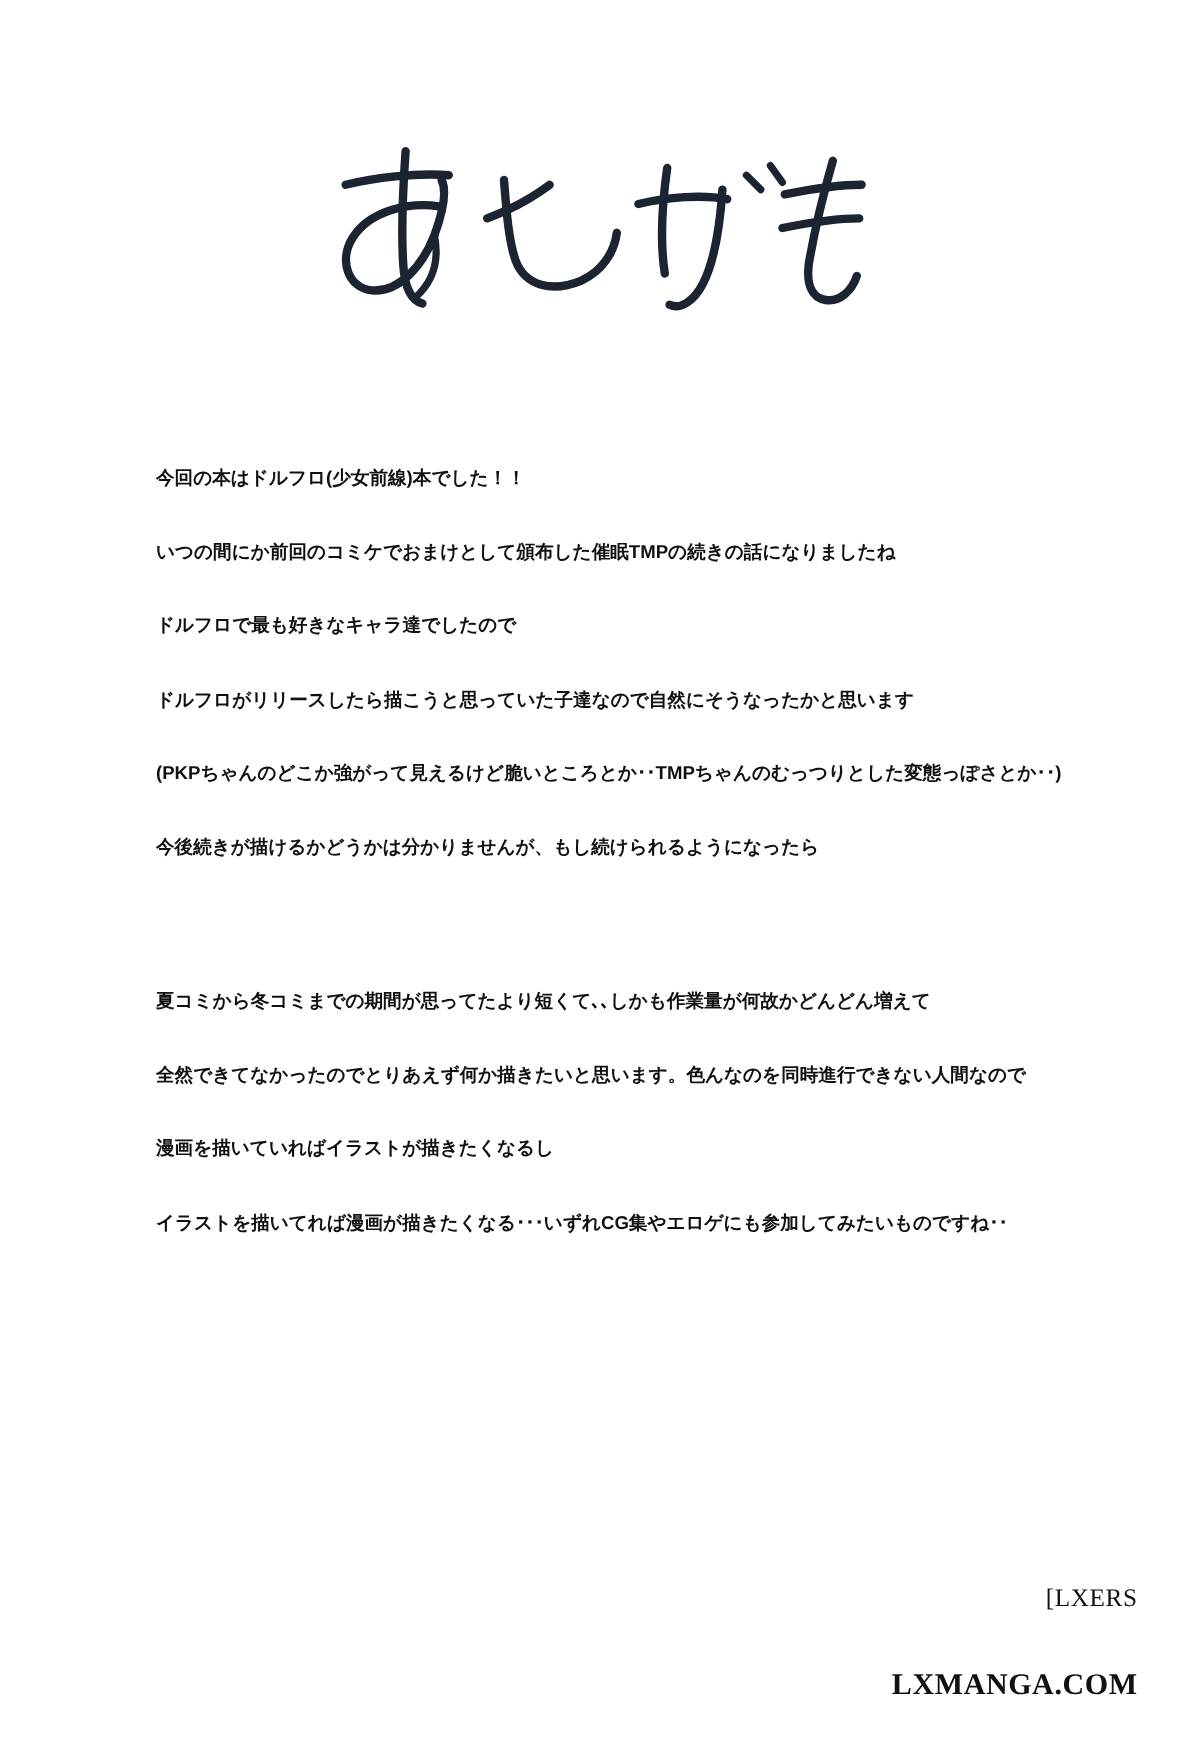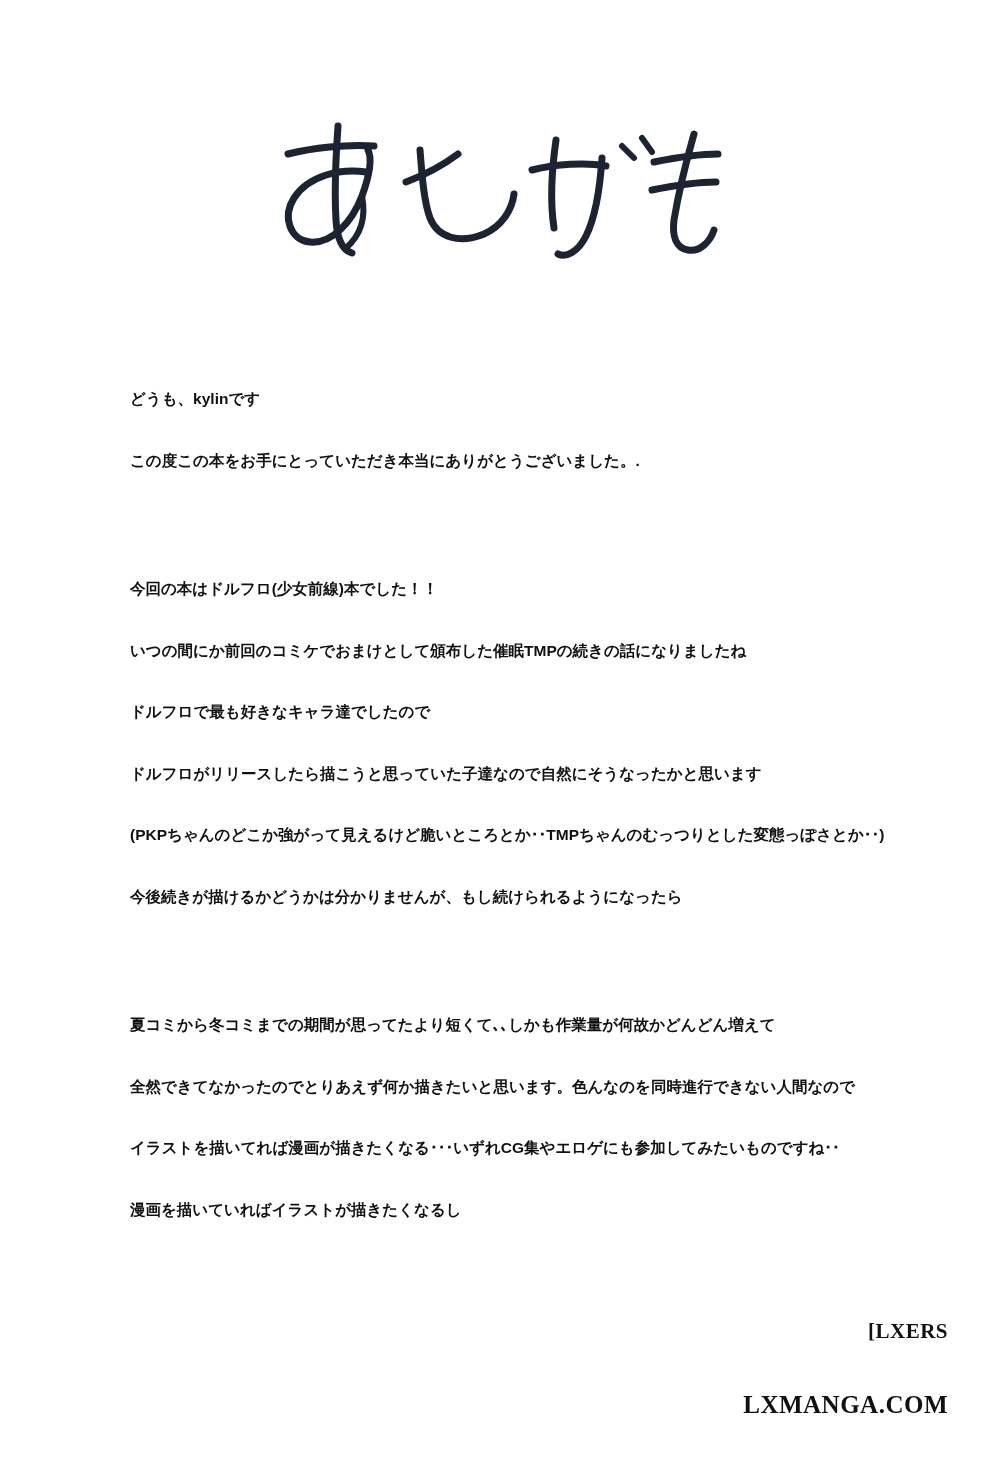--- a/index.html
+++ b/index.html
@@ -52,21 +52,21 @@
   .watermark {
     position: absolute;
     right: 52px;
     bottom: 42px;
     text-align: right;
     font-family: "Liberation Serif", serif;
     color: #111111;
   }
   .watermark .wm-top {
     font-size: 21px;
-    font-weight: bold;
+    font-weight: normal;
     letter-spacing: 0.5px;
     line-height: 24px;
   }
   .watermark .wm-bottom {
     font-size: 25px;
     font-weight: bold;
     letter-spacing: 0.5px;
     line-height: 28px;
     margin-top: 48px;
   }
@@ -96,36 +96,32 @@
 
         <path d="M384 52 C404 48, 430 44, 448 44" stroke-width="7"></path>
         <path d="M382 80 C402 76, 428 72, 446 72" stroke-width="7"></path>
         <path d="M424 24 C416 52, 408 86, 404 110 C402 126, 406 138, 418 140 C430 142, 440 132, 444 120" stroke-width="7"></path>
       </g>
     </svg>
   </div>
 
   <div class="body-text">
     <p class="para">
-      <span class="line">どうも、kylinです</span>
-      <span class="line">この度この本をお手にとっていただき本当にありがとうございました。.</span>
-    </p>
-    <p class="para">
       <span class="line">今回の本はドルフロ(少女前線)本でした！！</span>
       <span class="line">いつの間にか前回のコミケでおまけとして頒布した催眠TMPの続きの話になりましたね</span>
       <span class="line">ドルフロで最も好きなキャラ達でしたので</span>
       <span class="line">ドルフロがリリースしたら描こうと思っていた子達なので自然にそうなったかと思います</span>
       <span class="line">(PKPちゃんのどこか強がって見えるけど脆いところとか･･TMPちゃんのむっつりとした変態っぽさとか･･)</span>
       <span class="line">今後続きが描けるかどうかは分かりませんが、もし続けられるようになったら</span>
     </p>
     <p class="para">
       <span class="line">夏コミから冬コミまでの期間が思ってたより短くて､､しかも作業量が何故かどんどん増えて</span>
       <span class="line">全然できてなかったのでとりあえず何か描きたいと思います。色んなのを同時進行できない人間なので</span>
+      <span class="line">漫画を描いていればイラストが描きたくなるし</span>
       <span class="line">イラストを描いてれば漫画が描きたくなる･･･いずれCG集やエロゲにも参加してみたいものですね･･</span>
-      <span class="line">漫画を描いていればイラストが描きたくなるし</span>
     </p>
 
   </div>
 
   <div class="watermark">
     <div class="wm-top">[LXERS</div>
     <div class="wm-bottom">LXMANGA.COM</div>
   </div>
 
 </div>

